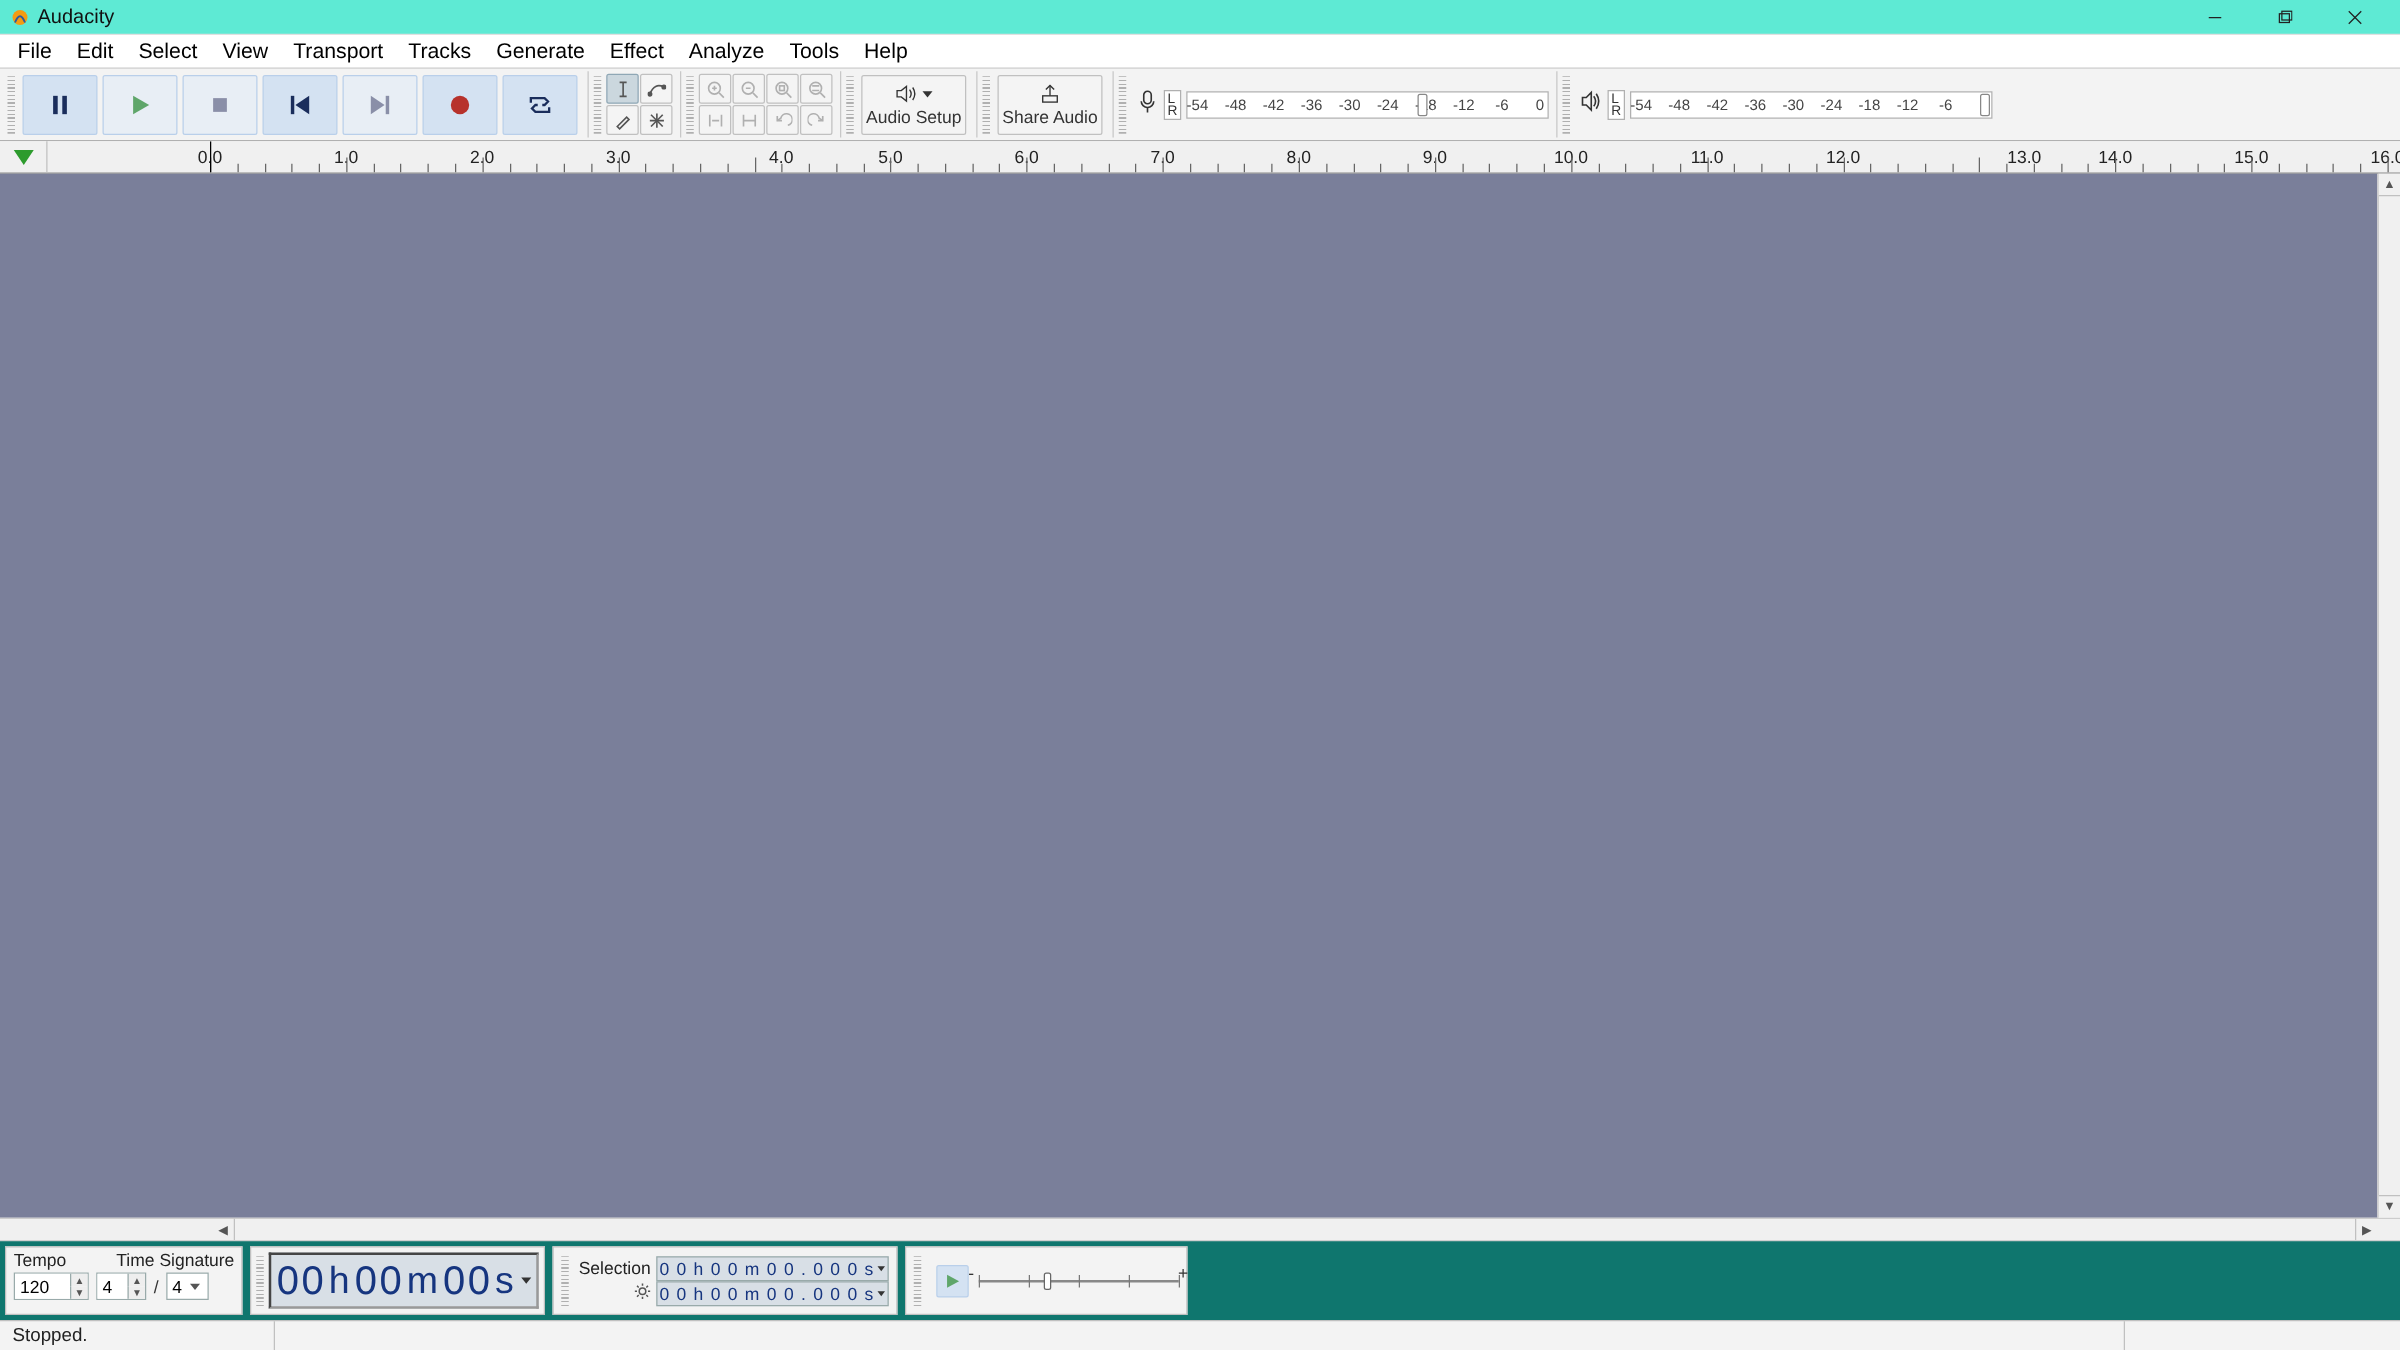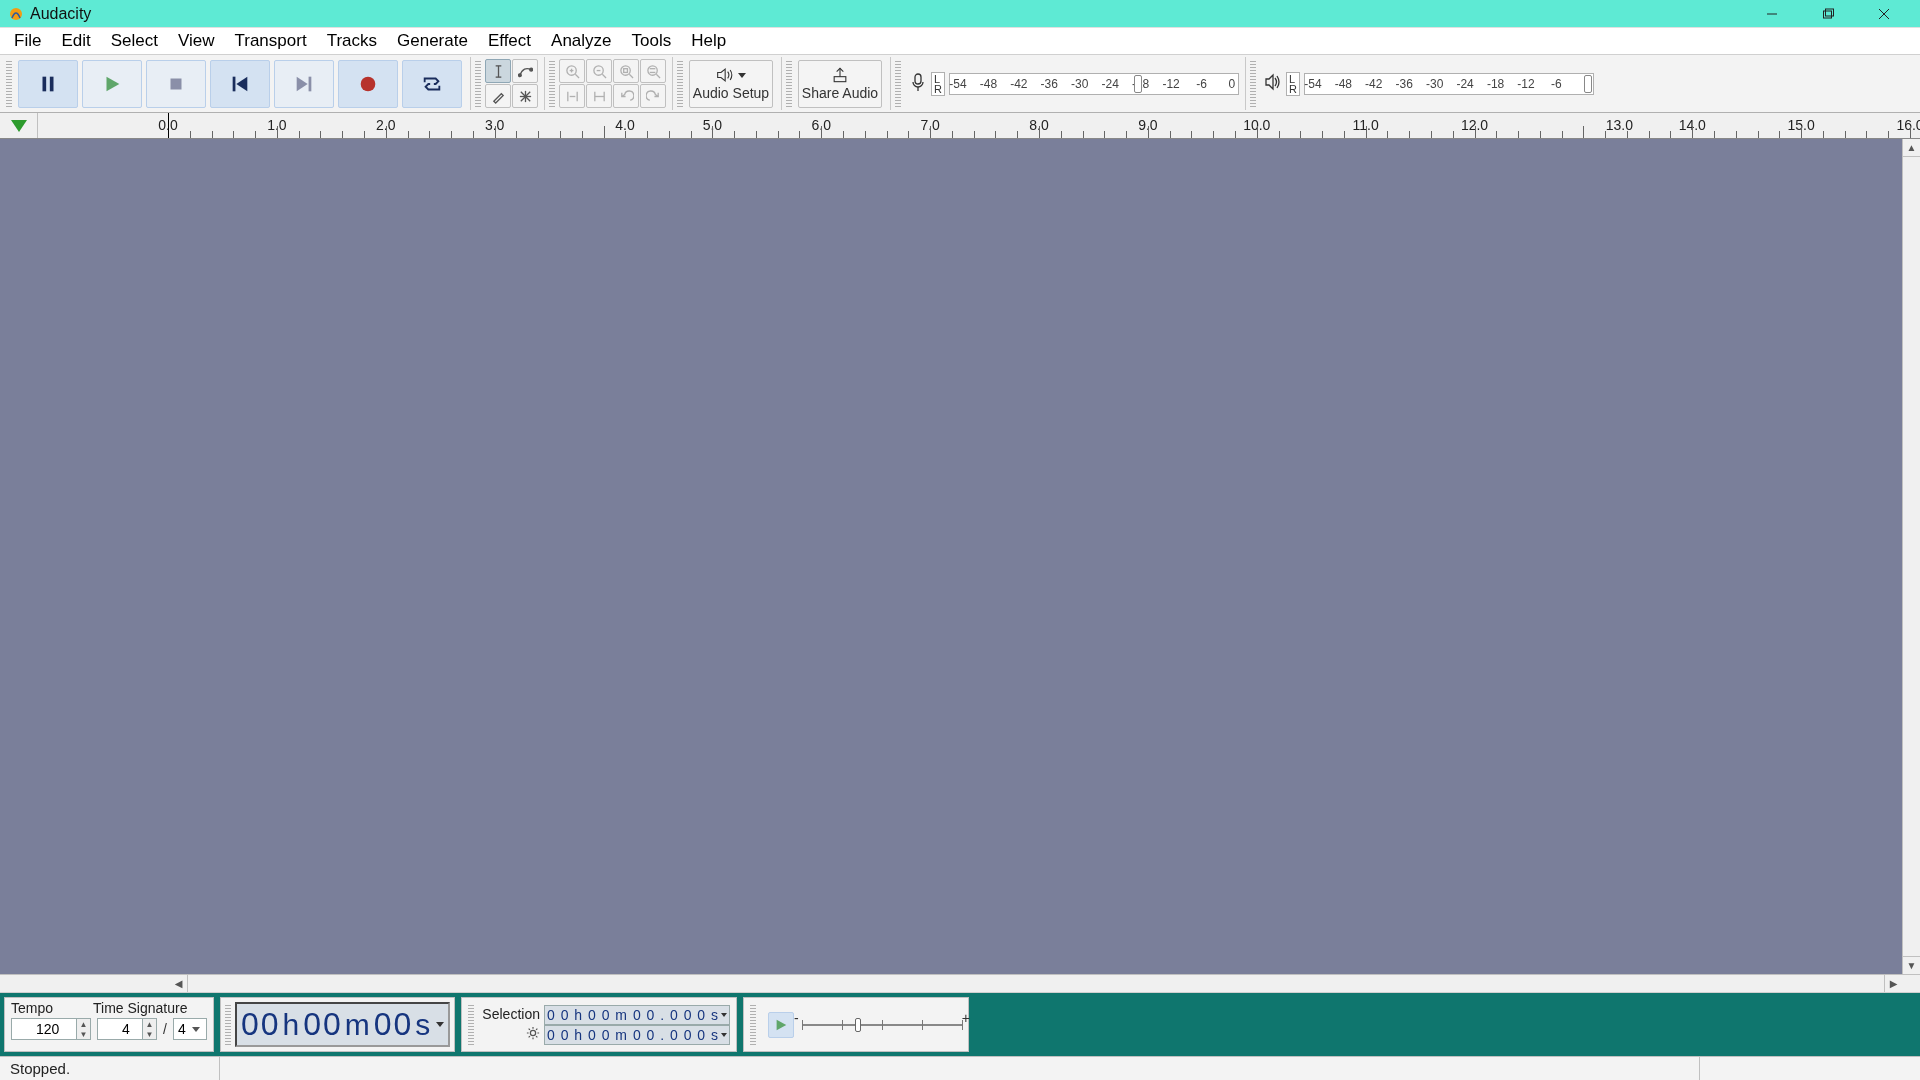--- a/index.html
+++ b/index.html
@@ -76,21 +76,21 @@
 .hscroll-row .spacer-r { width: 18px; }
 
 
 .bottom-row { display: flex; align-items: stretch; background: #0f766e; border-top: 1px solid #d0d0d0; padding: 4px 0; gap: 6px; }
 .panel { border: 1px solid #c0c0c0; background: #f3f3f3; padding: 4px 8px; display: flex; align-items: center; }
 .panel .grip { height: 40px; }
 .panel-tempo { flex-direction: column; align-items: flex-start; gap: 2px; padding: 2px 6px; }
 .panel-tempo .labels-row { display: flex; gap: 40px; font-size: 14px; color: #222; }
 .panel-tempo .ctrls-row { display: flex; align-items: center; gap: 6px; font-size: 14px; }
 .num-input { display: flex; align-items: center; border: 1px solid #9aa; background: #fff; height: 22px; }
-.num-input input { border: none; width: 44px; height: 20px; padding: 0 4px; font-size: 14px; outline: none; margin-left: 20px; }
+.num-input input { border: none; width: 44px; height: 20px; padding: 0 4px; font-size: 14px; outline: none; }
 .spinner { display: flex; flex-direction: column; width: 14px; }
 .spinner div { height: 10px; border-left: 1px solid #9aa; display: flex; align-items: center; justify-content: center; font-size: 8px; background: #eee; color: #555; }
 .sel-input { border: 1px solid #9aa; background: #fff; height: 22px; display: flex; align-items: center; padding: 0 4px; font-size: 14px; min-width: 34px; }
 .sel-input .tri { margin-left: 6px; width: 0; height: 0; border-left: 4px solid transparent; border-right: 4px solid transparent; border-top: 5px solid #555; }
 .slash { color: #333; }
 
 .panel-snap { flex-direction: column; align-items: flex-start; gap: 2px; padding: 2px 8px; min-width: 190px; }
 .snap-row { display: flex; align-items: center; gap: 6px; font-size: 15px; }
 .snap-row input[type=checkbox] { width: 14px; height: 14px; }
 .snap-sel { border: 1px solid #9aa; background: #fff; height: 24px; display: flex; align-items: center; padding: 0 6px; font-size: 15px; color: #888; width: 170px; justify-content: space-between; }

